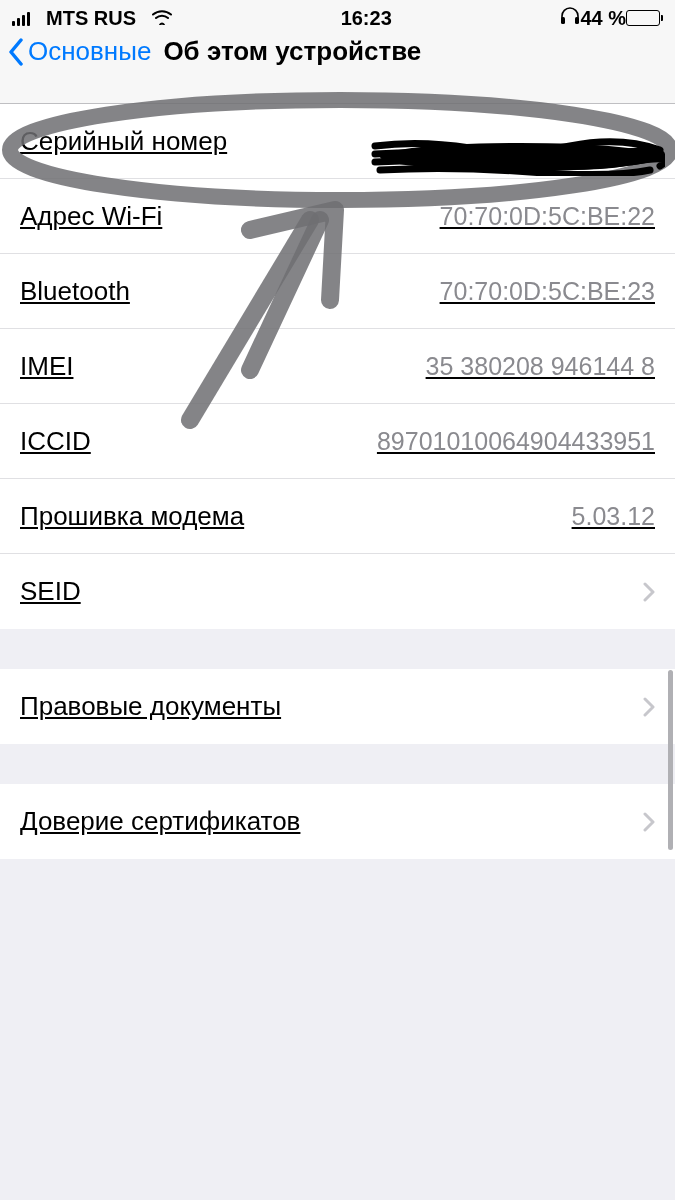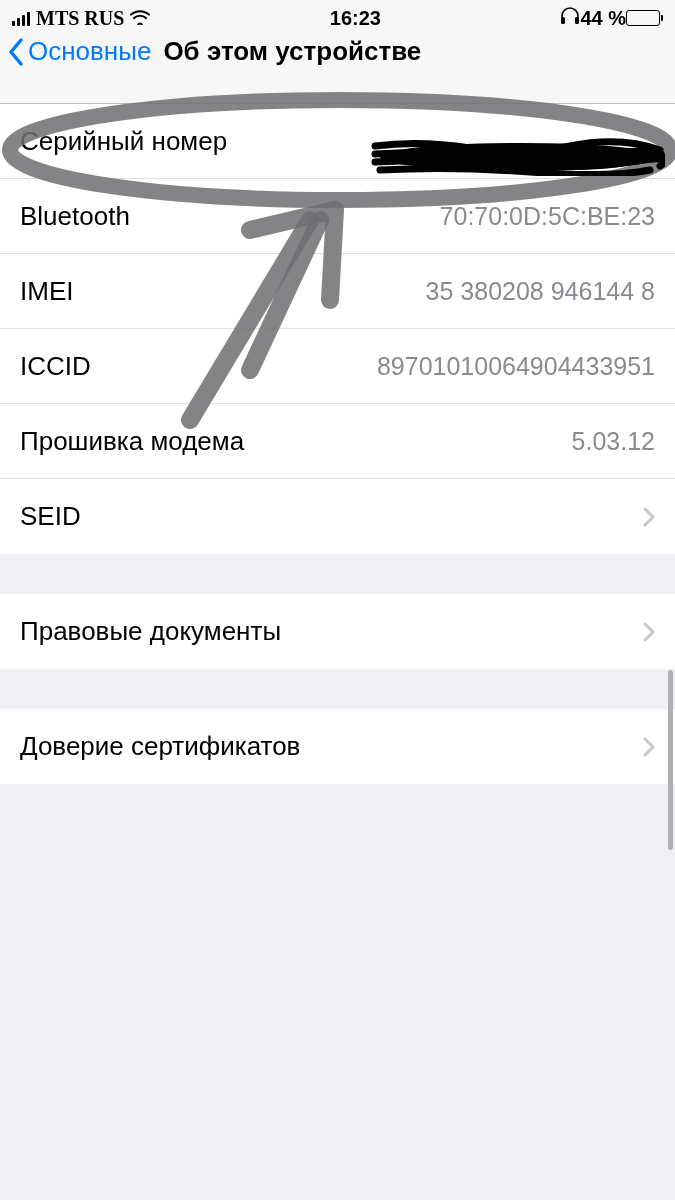--- a/index.html
+++ b/index.html
@@ -14,21 +14,21 @@
     .status-bar {
       display: flex;
       justify-content: space-between;
       align-items: center;
       height: 36px;
       padding: 0 12px;
       background: #f7f7f7;
       font-size: 20px;
       font-weight: 600;
     }
-    .status-left { display: flex; align-items: center; gap: 6px; font-family: Liberation Serif, serif; }
+    .status-left { display: flex; align-items: center; gap: 16px; }
     .status-right { display: flex; align-items: center; }
     .signal-bars { display: flex; align-items: flex-end; gap: 2px; height: 16px; }
     .bar { width: 3px; background: #000; border-radius: 1px; }
     .bar.b1 { height: 5px; } .bar.b2 { height: 8px; } .bar.b3 { height: 11px; } .bar.b4 { height: 14px; }
     .wifi-icon { width: 20px; height: 15px; }
     .headphones-icon { width: 20px; height: 18px; }
     .battery { display: flex; align-items: center; }
     .battery-body { width: 34px; height: 16px; border: 1.5px solid #000; border-radius: 3px; position: relative; padding: 1.5px; }
     .battery-fill { height: 100%; width: 44%; background: #000; border-radius: 1px; }
     .battery-tip { width: 2px; height: 6px; background: #000; margin-left: 1px; border-radius: 0 1px 1px 0; }
@@ -52,20 +52,21 @@
     .group { background: #fff; margin-bottom: 40px; }
     .group.first { margin-top: 0; }
     .row {
       display: flex;
       justify-content: space-between;
       align-items: center;
       padding: 0 20px;
       height: 75px;
       border-bottom: 1px solid #e0e0e3;
       font-size: 26px;
+      text-decoration: underline;
     }
     .row:last-child { border-bottom: none; }
     .row .label { color: #000; }
     .row .value { color: #8a8a8f; font-size: 25px; }
     .chevron {
       width: 12px; height: 20px;
       color: #c7c7cc;
       margin-left: 8px;
     }
     .row.link .right { display: flex; align-items: center; }
@@ -139,20 +140,24 @@
   </div>
   <div class="nav-title">Об этом устройстве</div>
 </div>
 
 <div class="group first">
   <div class="row">
     <span class="label">Серийный номер</span>
     <span class="value"></span>
   </div>
   <div class="row">
+    <span class="label">Адрес Wi-Fi</span>
+    <span class="value">70:70:0D:5C:BE:22</span>
+  </div>
+  <div class="row">
     <span class="label">Bluetooth</span>
     <span class="value">70:70:0D:5C:BE:23</span>
   </div>
   <div class="row">
     <span class="label">IMEI</span>
     <span class="value">35 380208 946144 8</span>
   </div>
   <div class="row">
     <span class="label">ICCID</span>
     <span class="value">89701010064904433951</span>

